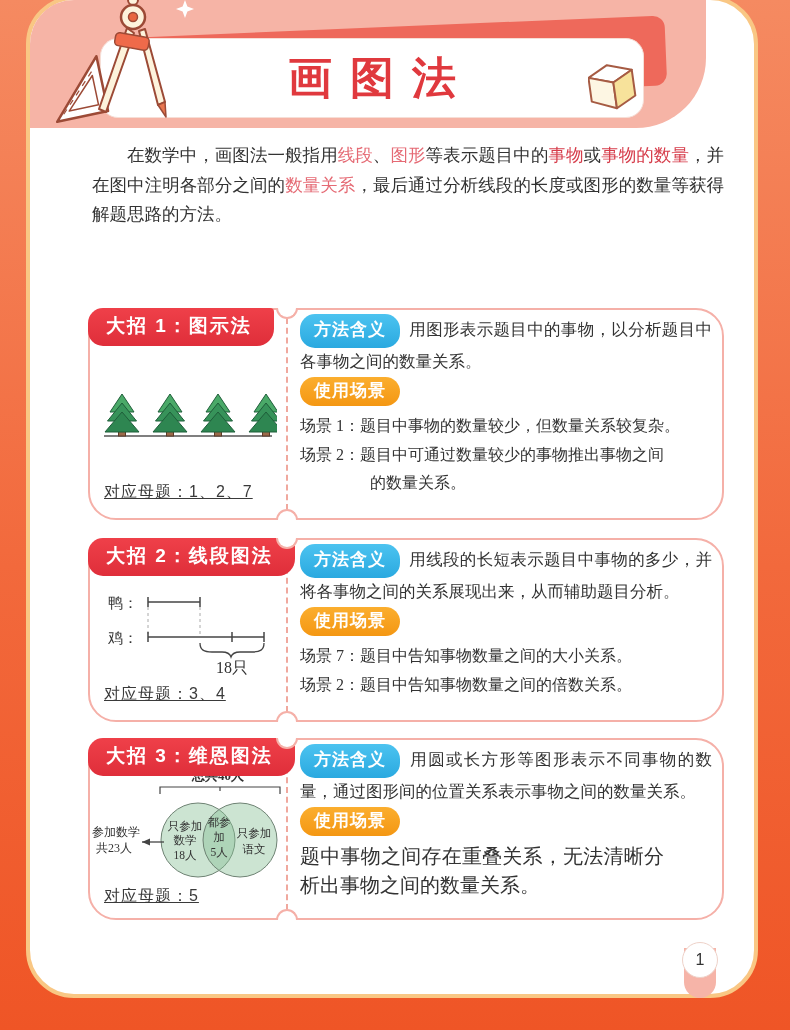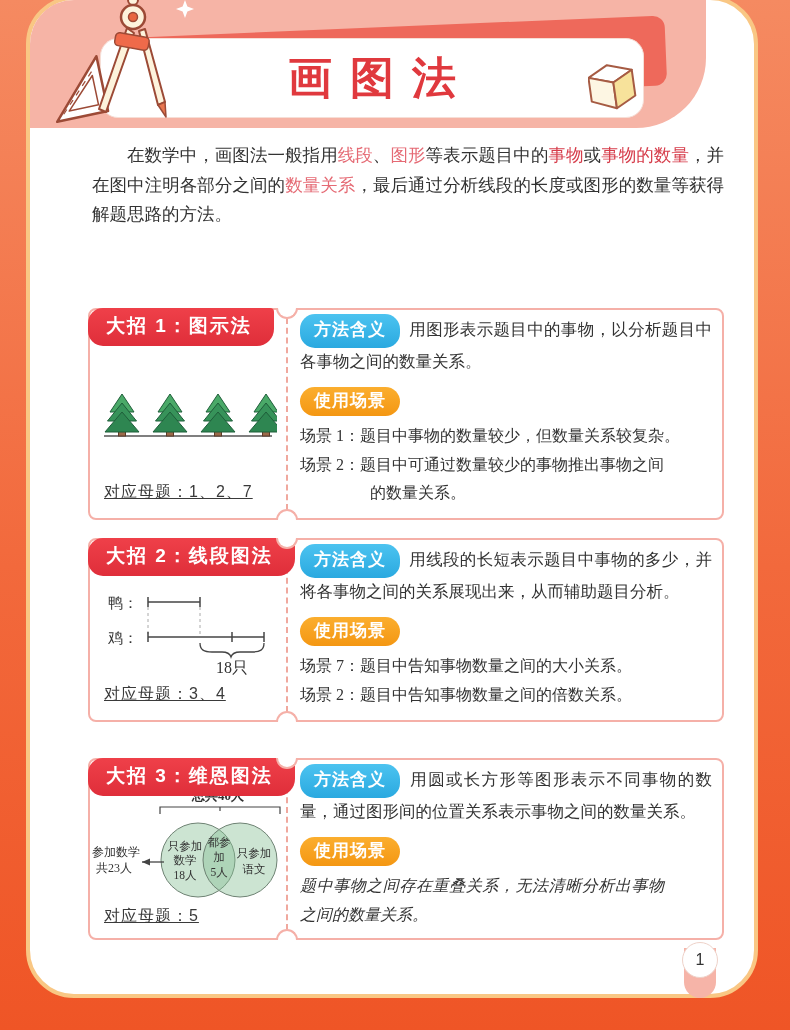--- a/index.html
+++ b/index.html
@@ -37,25 +37,25 @@
     position:absolute; left:62px; top:141px; width:632px;
     font-family:"Liberation Serif",serif; font-size:17.5px;
     line-height:29.5px; color:#333; text-align:justify;
   }
   .intro p { text-indent:2em; }
   .hl-pink { color:#e56a74;font-family:Liberation Serif, serif; }
   .hl-red  { color:#d63c4a; }
   
   .card {
     position:absolute; left:58px; width:636px; background:#fff;
-    border:2px solid #f5b0a8; border-radius:8px;
+    border:2px solid #f5b0a8; border-radius:28px;
   }
   .card-1 { top:308px; height:212px; }
   .card-2 { top:538px; height:184px; }
-  .card-3 { top:758px; height:182px; }
+  .card-3 { top:738px; height:182px; }
   .badge {
     position:absolute; top:-2px; left:-2px; z-index:2;
     background:linear-gradient(180deg,#ef4049,#df2e3a);
     color:#fff; font-weight:bold; font-size:19px; letter-spacing:2px;
     padding:5px 22px 7px 18px; border-radius:15px 4px 17px 15px;
   }
   .divider {
     position:absolute; left:196px; top:8px; bottom:8px;
     border-left:2px dashed #f0a89e;
   }
@@ -78,25 +78,25 @@
     position:absolute; left:198px; top:0; right:0; bottom:0;
     padding:4px 10px 0 12px;
     font-family:"Liberation Serif",serif; color:#333;
   }
   .tag {
     display:inline-block; color:#fff; font-weight:bold; font-size:17px;
     font-family:"Liberation Sans",sans-serif;
     padding:2px 14px 4px; border-radius:15px; letter-spacing:1px;
   }
   .tag-blue   { background:linear-gradient(180deg,#4cc3f0,#2aa9e0); margin-right:9px; }
-  .tag-orange { background:linear-gradient(180deg,#fbae2e,#f49713); margin:11px 0 6px; }
+  .tag-orange { background:linear-gradient(180deg,#fbae2e,#f49713); margin:1px 0 6px; }
   .method-text { font-size:16.5px; line-height:28px; text-align:justify; }
   .scene-line { font-size:16px; line-height:28.5px; white-space:nowrap; }
   .scene-indent { padding-left:70px; }
-  .scene-para { font-size:16px; line-height:28.5px; max-width:364px; text-align:justify;font-style:italic; }
+  .scene-para { font-size:20px; line-height:28.5px; max-width:364px; text-align:justify; }
   
   .footer-tab {
     position:absolute; left:654px; top:948px; width:32px; height:50px;
     background:#f6b4a8; border-radius:0 0 16px 16px;
   }
   .page-num {
     position:absolute; left:652px; top:942px; width:36px; height:36px;
     background:#fff; border:1px solid #eed2c9; border-radius:50%;
     display:flex; align-items:center; justify-content:center;
     font-size:16px; color:#333;

